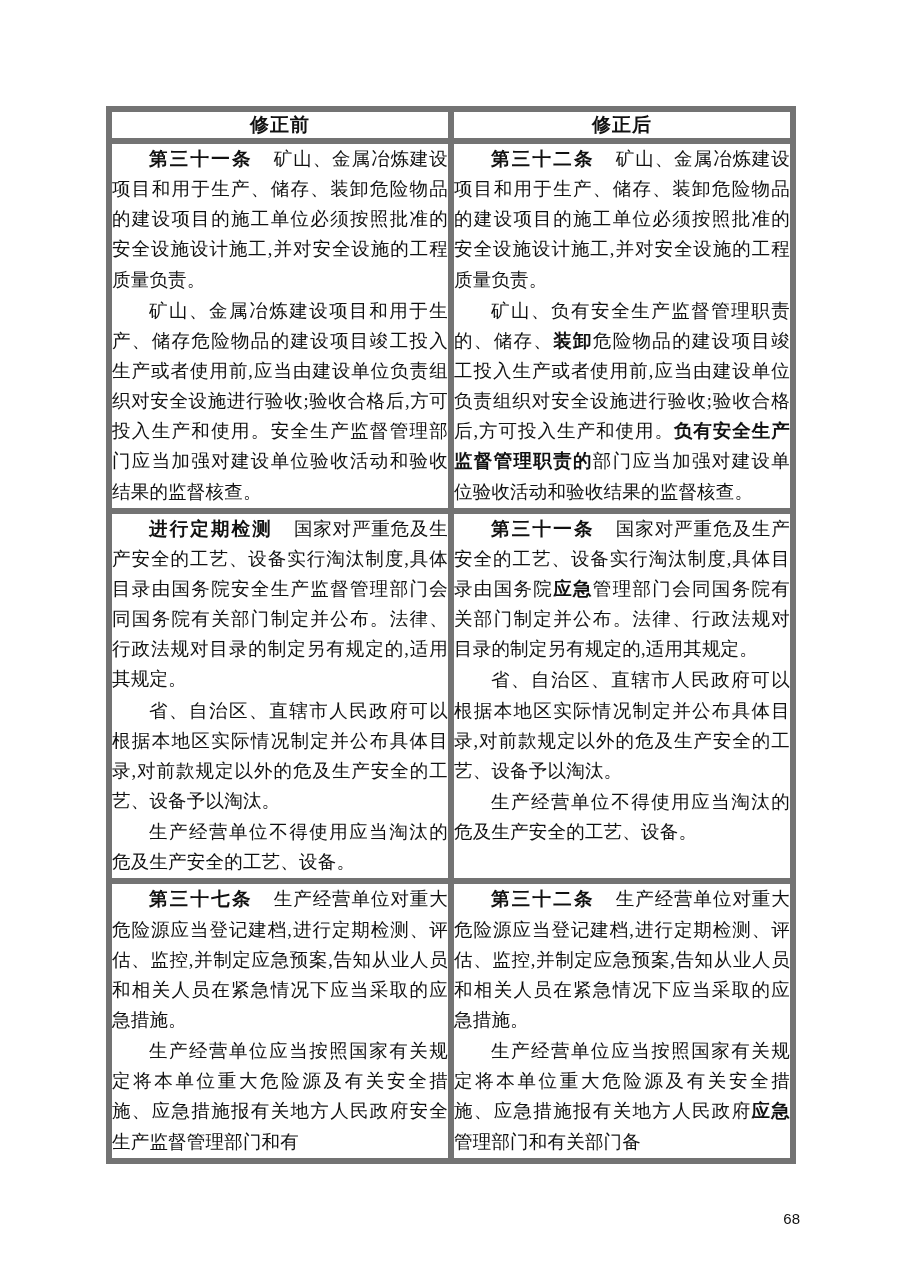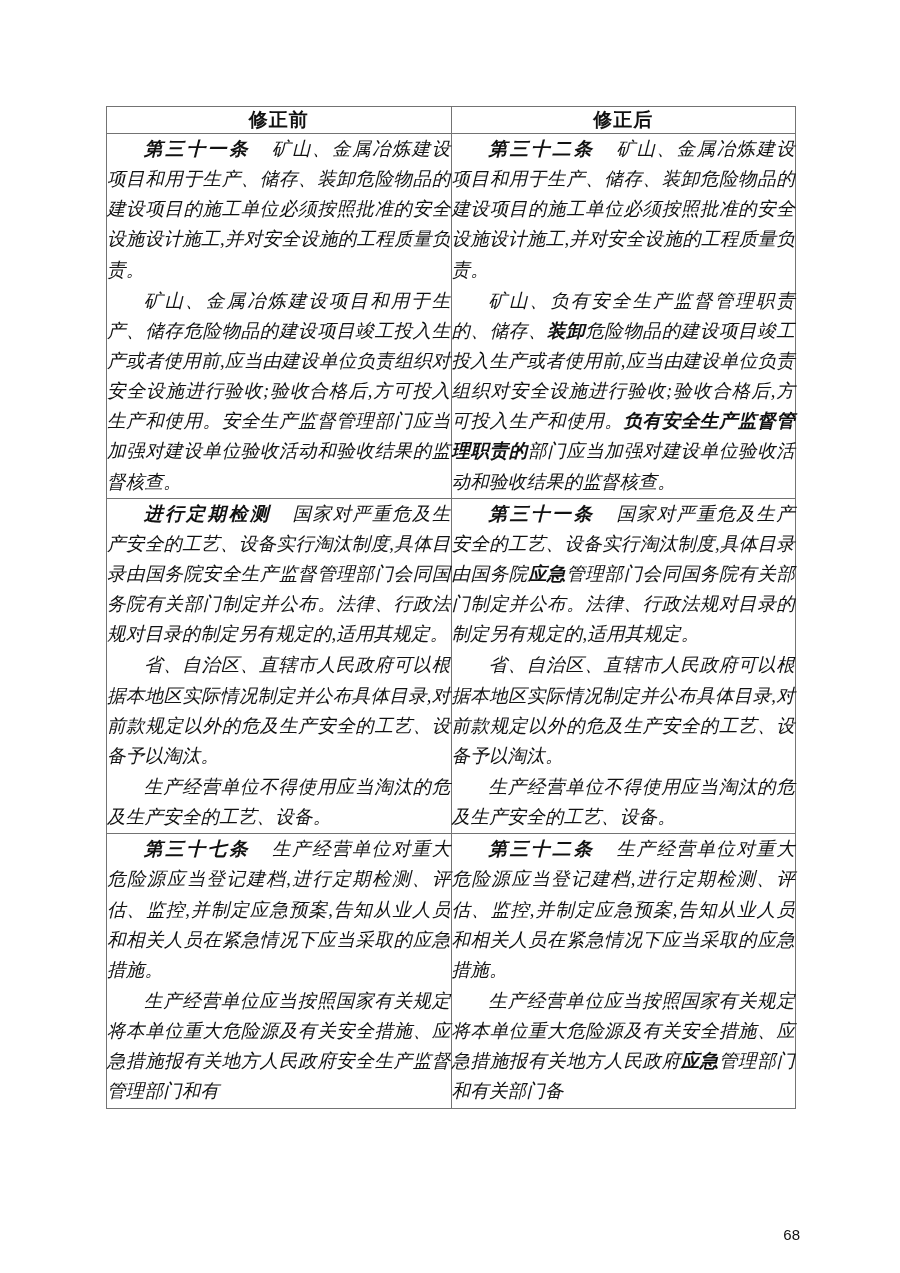--- a/index.html
+++ b/index.html
@@ -24,21 +24,21 @@
   .comparison-table {
     position: absolute;
     left: 106px;
     top: 106px;
     width: 690px;
     border-collapse: collapse;
     table-layout: fixed;
   }
   .comparison-table td,
   .comparison-table th {
-    border: 1px solid #737373;
+    border: 6px solid #737373;
     vertical-align: top;
     padding: 0;
   }
   .head-cell {
     text-align: center;
     font-size: 19px;
     font-weight: bold;
     padding: 11px 0 11px 0;
     letter-spacing: 1px;
     color: #111;
@@ -50,34 +50,33 @@
     font-size: 18.5px;
     line-height: 1.63;
     color: #111;
     text-align: justify;
     text-justify: inter-ideograph;
     margin: 0 0 1px 0;
     letter-spacing: 0.2px;
   }
   .indent {
     text-indent: 2em;
-    font-style: italic;
   }
   .art-num {
     font-weight: bold;
     letter-spacing: 1.5px;
   }
   .gap {
     display: inline-block;
     width: 1.1em;
   }
   .page-number {
     position: absolute;
     right: 100px;
-    bottom: 30px;
+    bottom: 46px;
     font-size: 15px;
     color: #111;
     font-family: "Liberation Sans", sans-serif;
   }
   col.c1, col.c2 { width: 50%; }
 </style>
 </head>
 <body>
 
 <div class="page">

